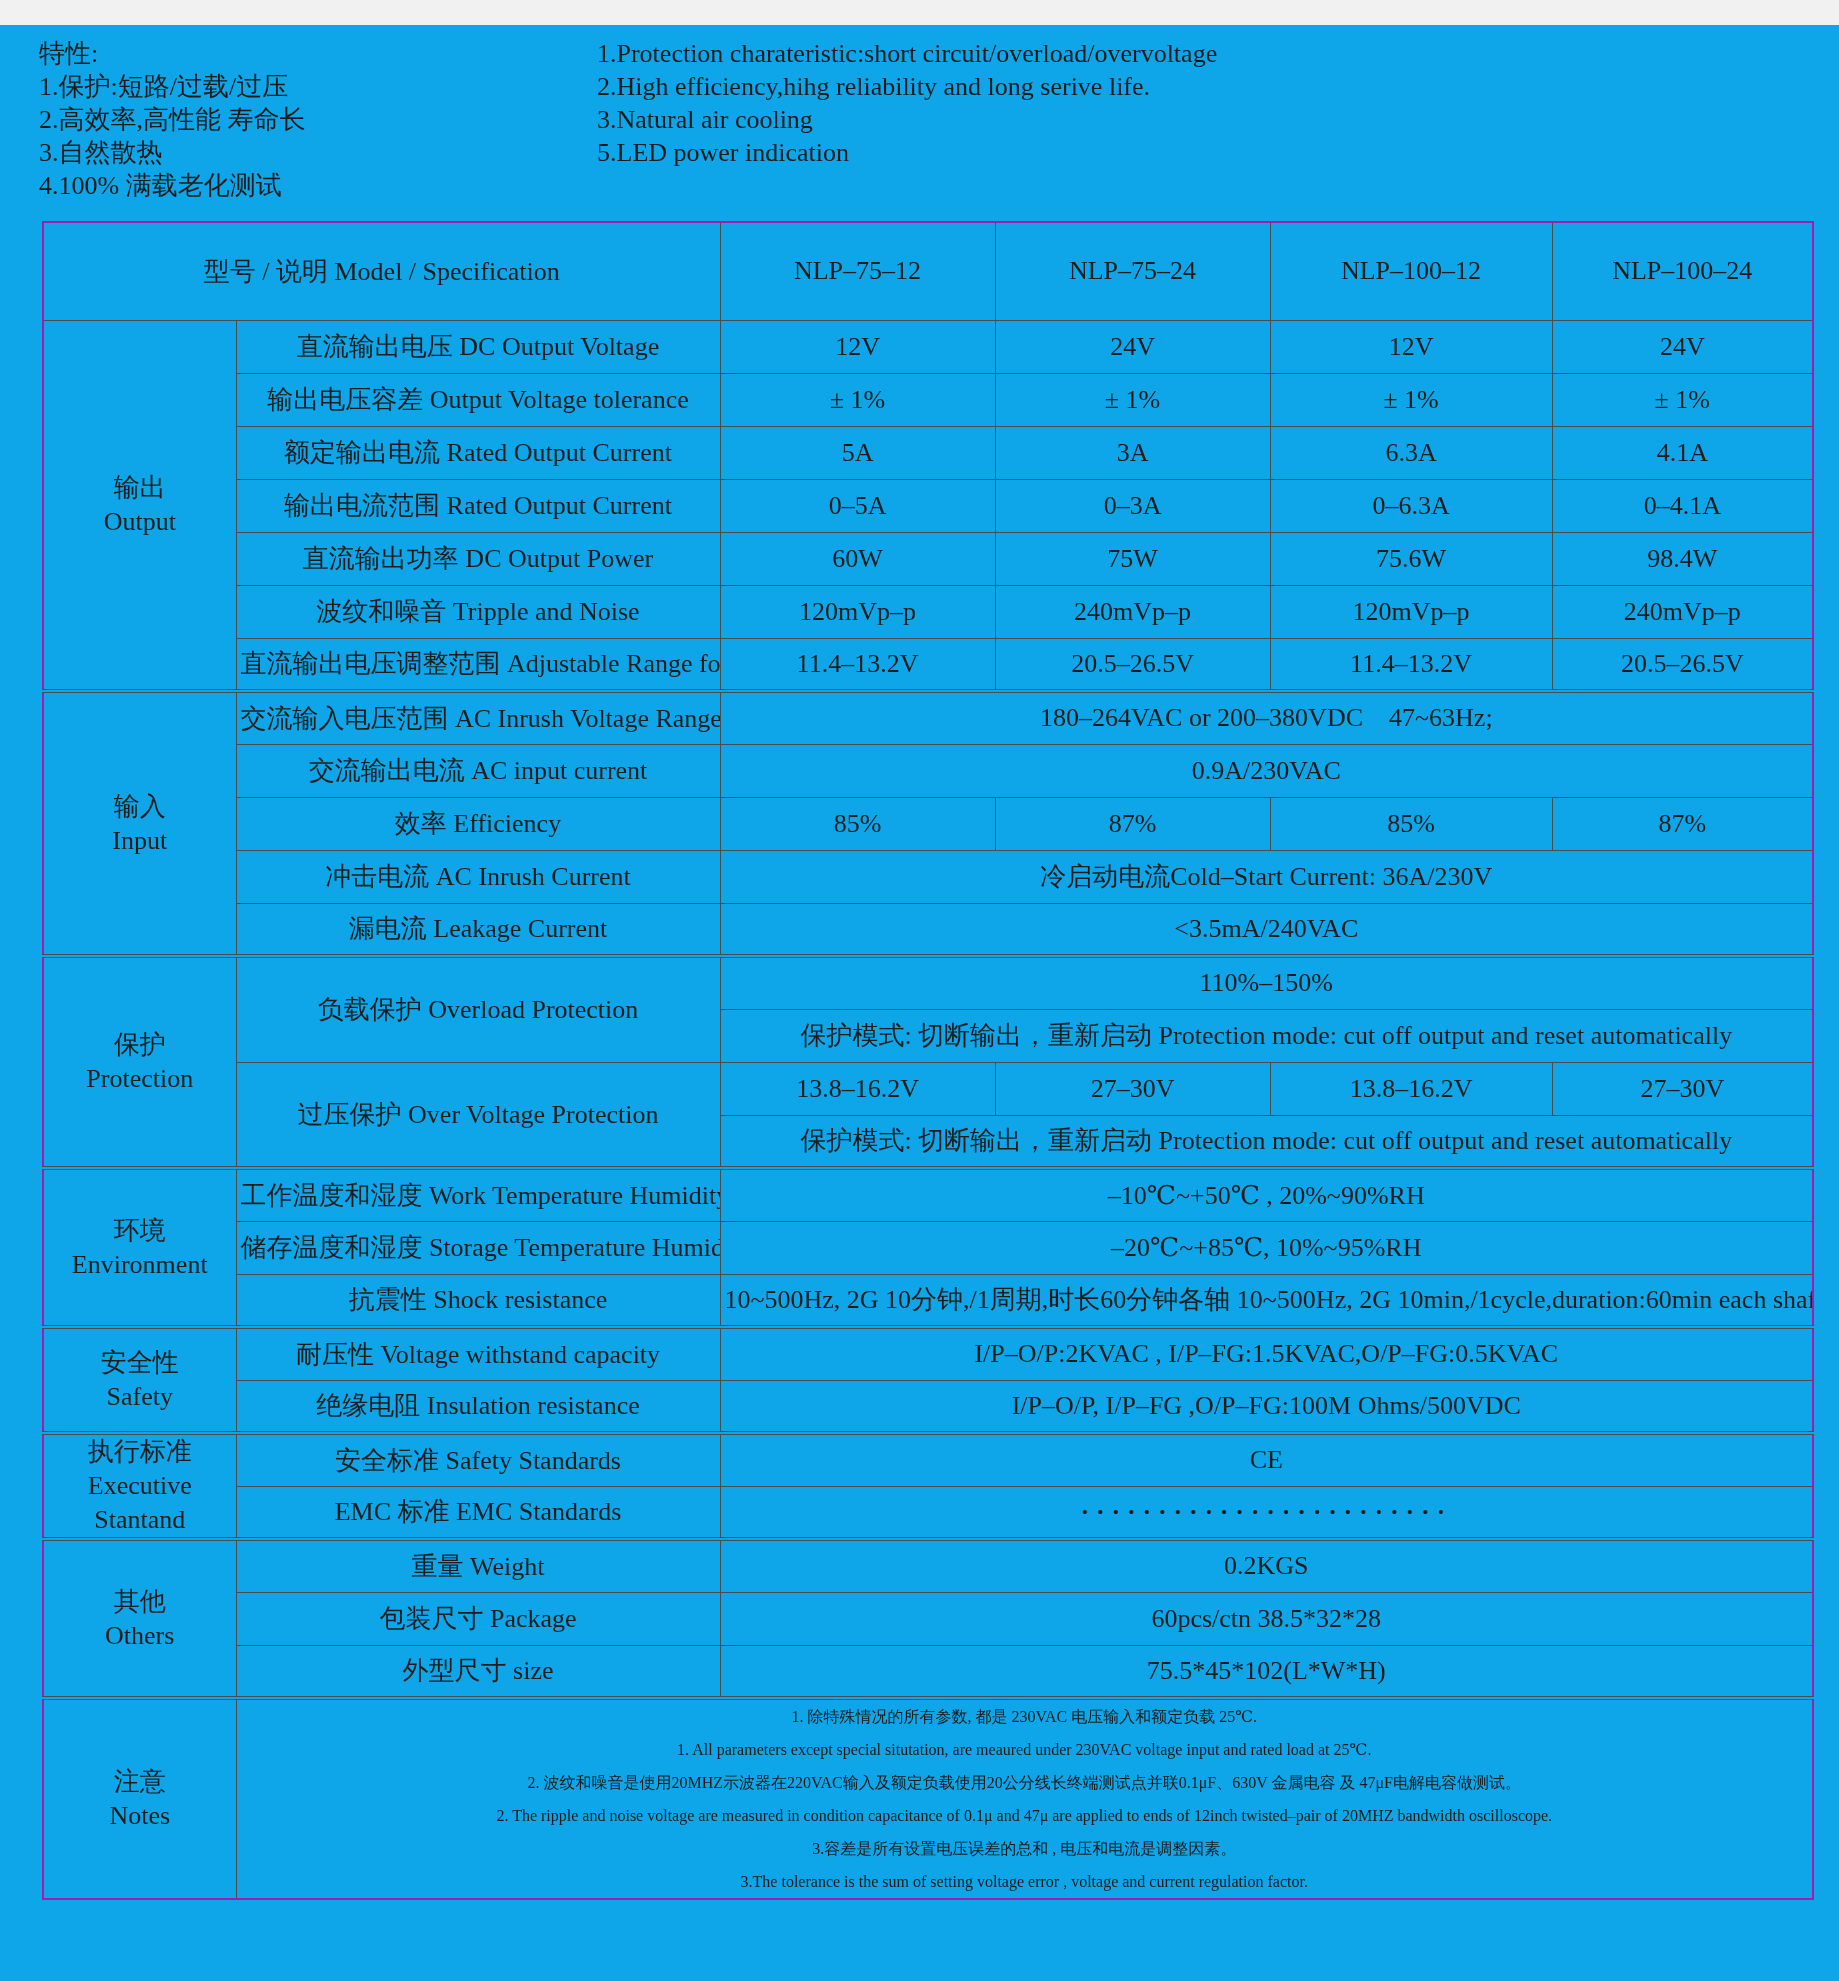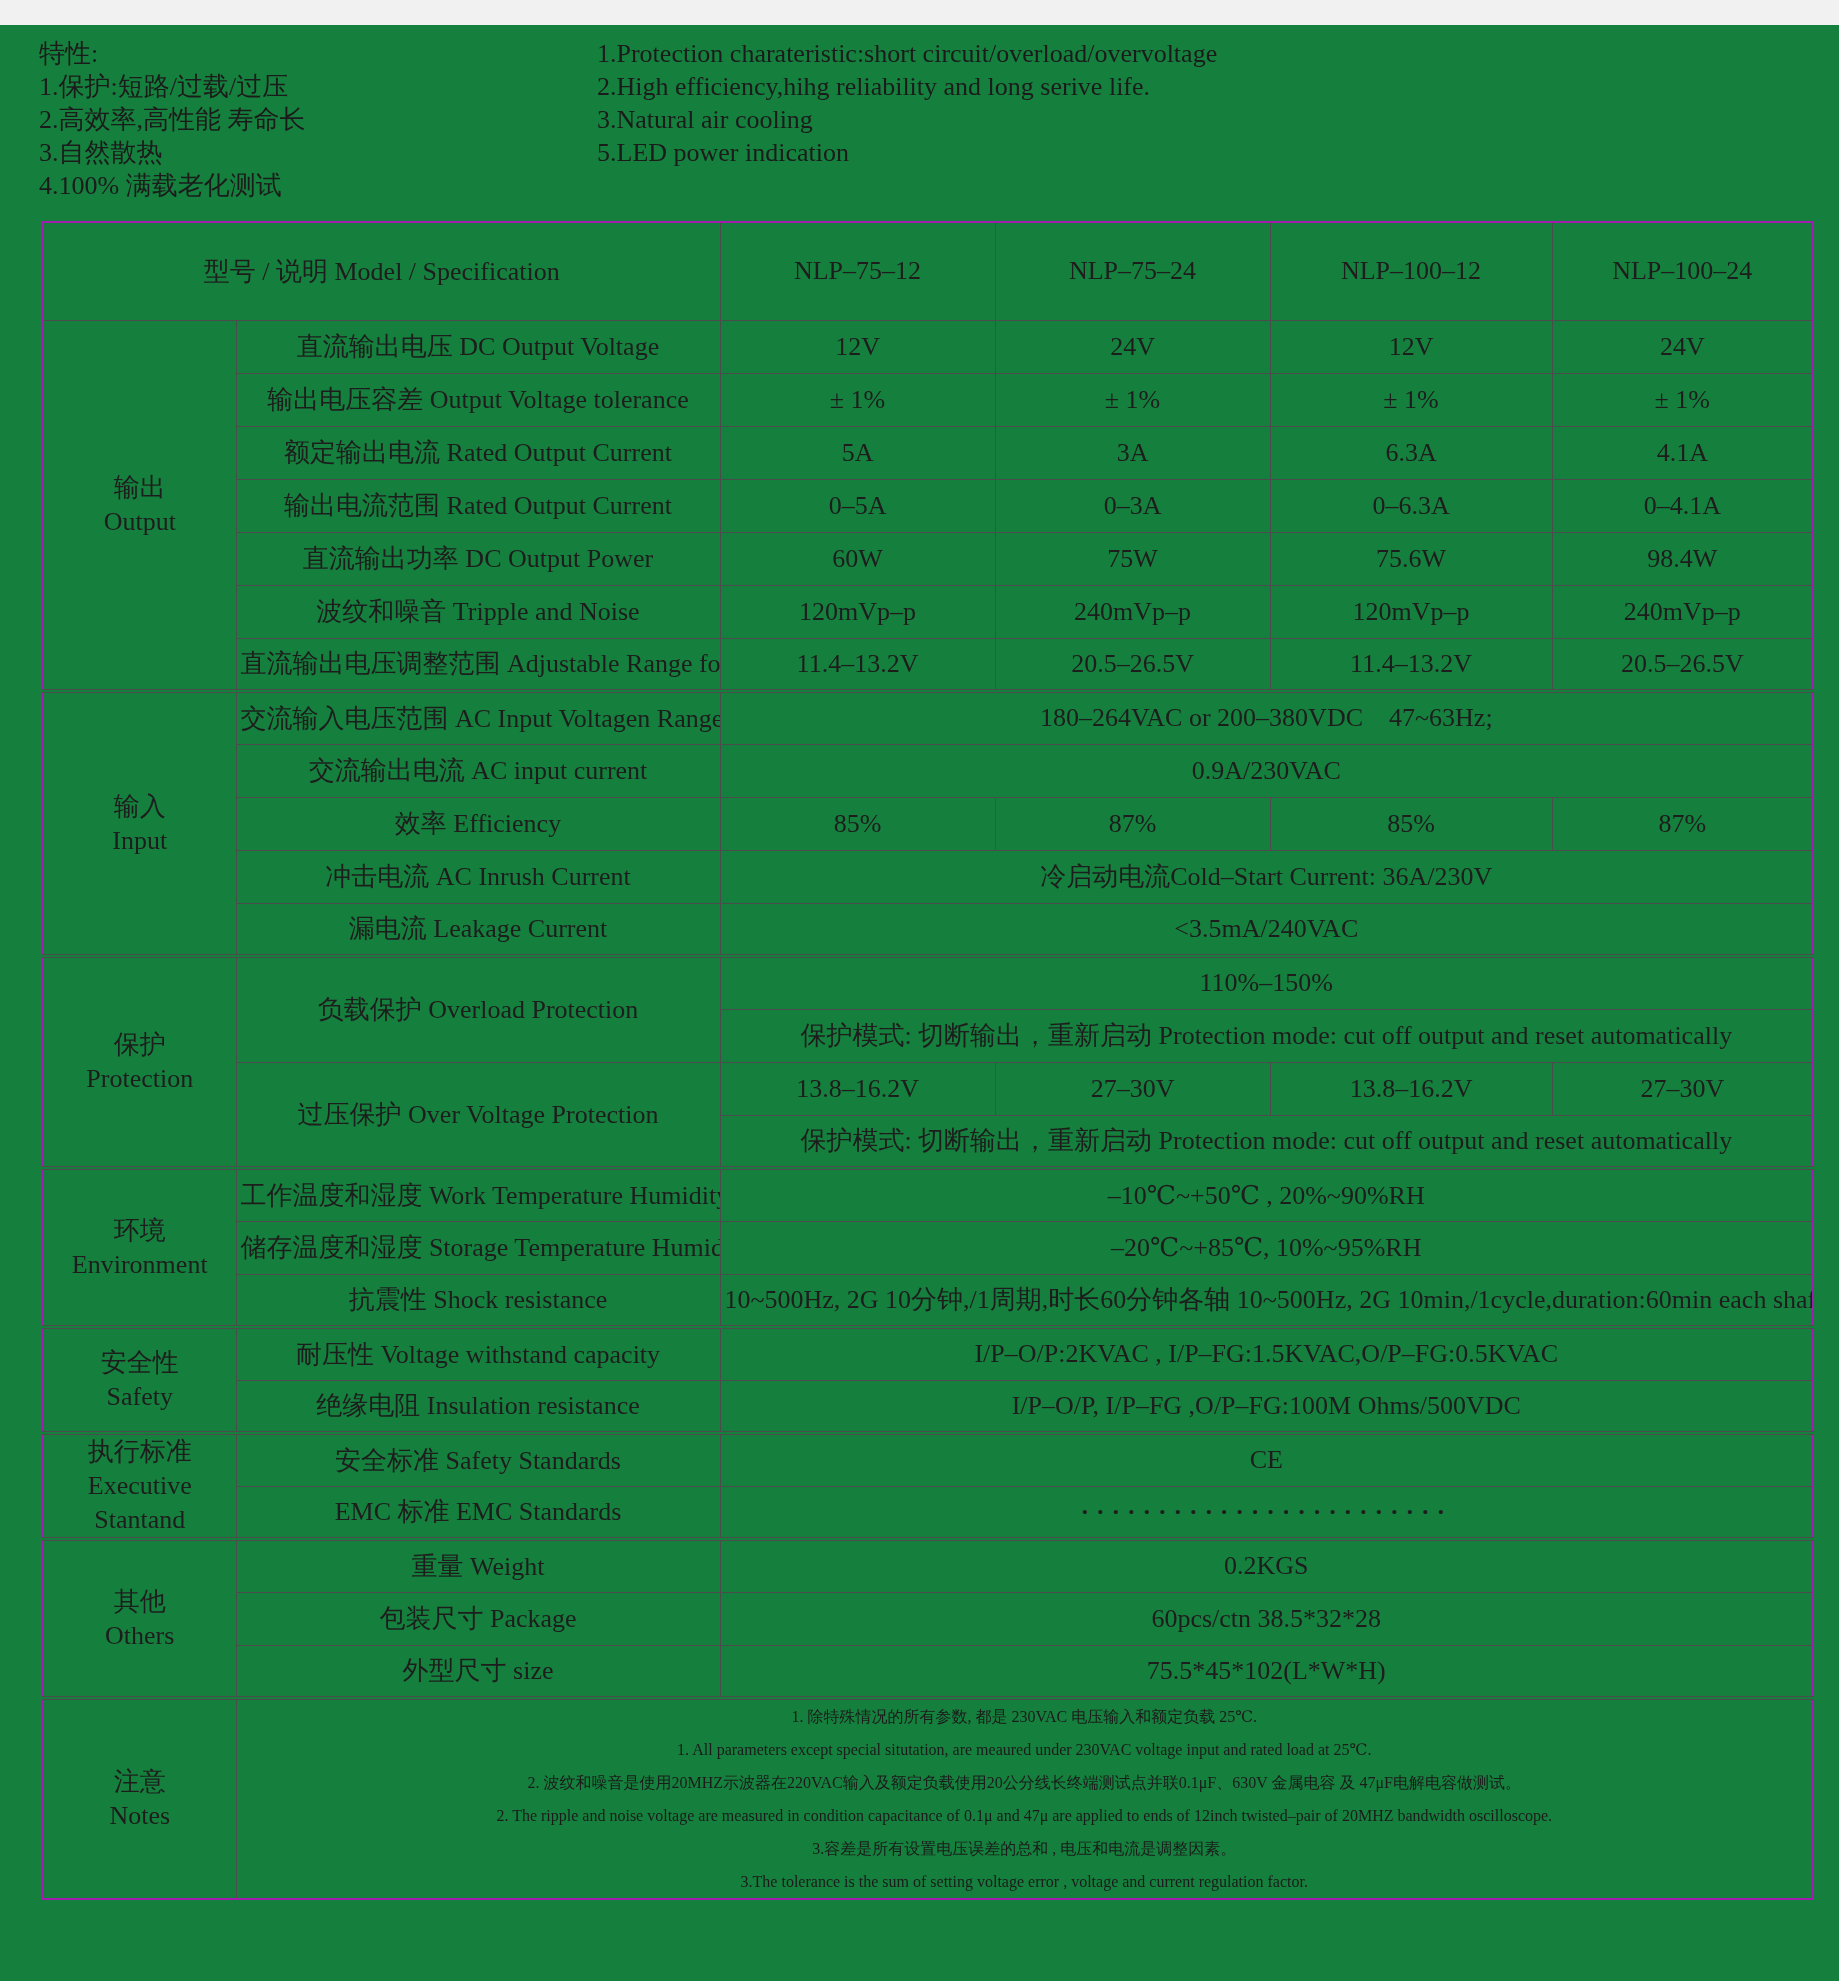--- a/index.html
+++ b/index.html
@@ -1,17 +1,17 @@
 <!DOCTYPE html>
 <html><head>
 <meta charset="utf-8">
 <style>
   html,body{margin:0;padding:0;background:#fff;}
   .page{
-    width:1839px;height:1982px;background:#15803d;position:relative;
+    width:1839px;height:1982px;background:#0ea5e9;position:relative;
     font-family:"Liberation Serif","DejaVu Serif",serif;color:#1d1d1d;
     overflow:hidden;
   }
   .topband{height:25px;background:#f1f1f1;}
   .features{display:flex;padding:11.7px 0 0 39px;}
   .f-col{font-size:26px;line-height:33px;color:#1b1b1b;}
   .f-zh{width:558px;}
   .f-line{white-space:nowrap;}
   table.spec{
     border-collapse:collapse;table-layout:fixed;
@@ -130,21 +130,21 @@
       <td>20.5–26.5V</td>
       <td>11.4–13.2V</td>
       <td>20.5–26.5V</td>
     </tr>
 
     <tr class="h-row sec">
       <td class="group" rowspan="5">
         <span>输入</span><br>
         <span>Input</span>
       </td>
-      <td class="label vsmall">交流输入电压范围 AC Input Voltagen Range</td>
+      <td class="label vsmall">交流输入电压范围 AC Inrush Voltage Range</td>
       <td colspan="4">180–264VAC or 200–380VDC&nbsp;&nbsp;&nbsp;&nbsp;47~63Hz;</td>
     </tr>
     <tr class="h-row">
       <td class="label">交流输出电流 AC input current</td>
       <td colspan="4">0.9A/230VAC</td>
     </tr>
     <tr class="h-row">
       <td class="label">效率 Efficiency</td>
       <td>85%</td>
       <td>87%</td>

